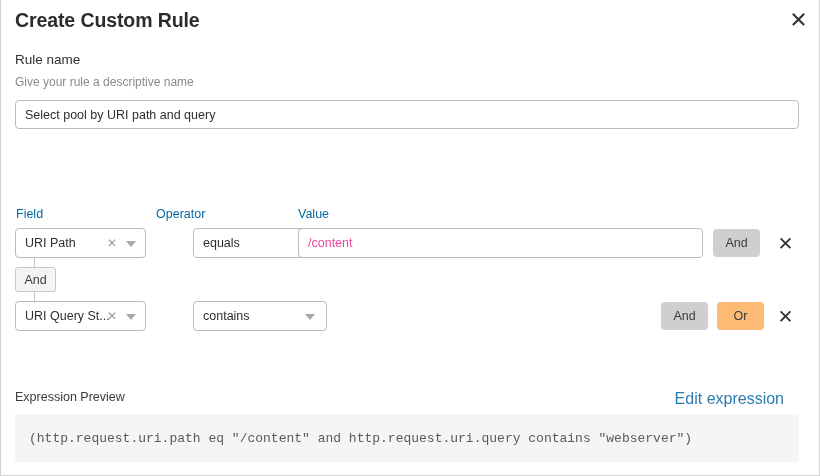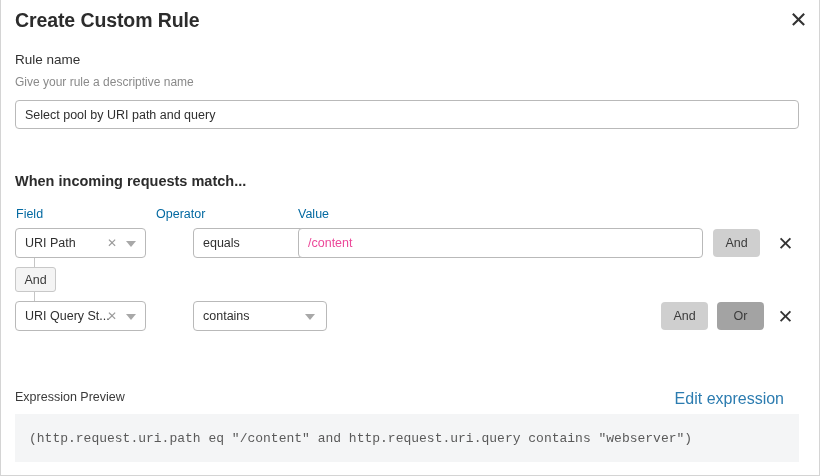--- a/index.html
+++ b/index.html
@@ -169,21 +169,21 @@
     border: none;
     border-radius: 4px;
     font-family: "Liberation Sans", sans-serif;
     font-size: 12.5px;
     color: #3b3b3b;
     cursor: pointer;
     padding: 0;
   }
   .logic-btn.and-1 { left: 712px; width: 47px; background: #cfcfcf; }
   .logic-btn.and-2 { left: 660px; width: 47px; background: #cfcfcf; }
-  .logic-btn.or-2  { left: 716px; width: 47px; background: #a3a3a3; }
+  .logic-btn.or-2  { left: 716px; width: 47px; background: #fdba74; }
 
   .delete-btn {
     position: absolute;
     top: 0;
     width: 26px;
     height: 28px;
     display: flex;
     align-items: center;
     justify-content: center;
     cursor: pointer;
@@ -266,21 +266,20 @@
   <div class="close-btn">
     <svg width="15" height="15" viewBox="0 0 15 15" aria-hidden="true">
       <path d="M2.6 2.0 L7.5 6.9 L12.4 2.0 L13.9 3.5 L9.0 8.4 L13.9 13.3 L12.4 14.8 L7.5 9.9 L2.6 14.8 L1.1 13.3 L6.0 8.4 L1.1 3.5 Z" fill="#333333"></path>
     </svg>
   </div>
 
   <div class="section-label" style="top:52px">Rule name</div>
   <div class="section-sub" style="top:75px">Give your rule a descriptive name</div>
   <input class="rule-name-input" type="text" value="Select pool by URI path and query" style="">
 
-  <div class="match-heading">When incoming requests match...</div>
 
   <div class="col-head field">Field</div>
   <div class="col-head operator">Operator</div>
   <div class="col-head value">Value</div>
 
   <div class="connector-line"></div>
   <button class="group-op-btn">And</button>
 
   <div class="cond-row r1">
     <div class="select-box field-select">

